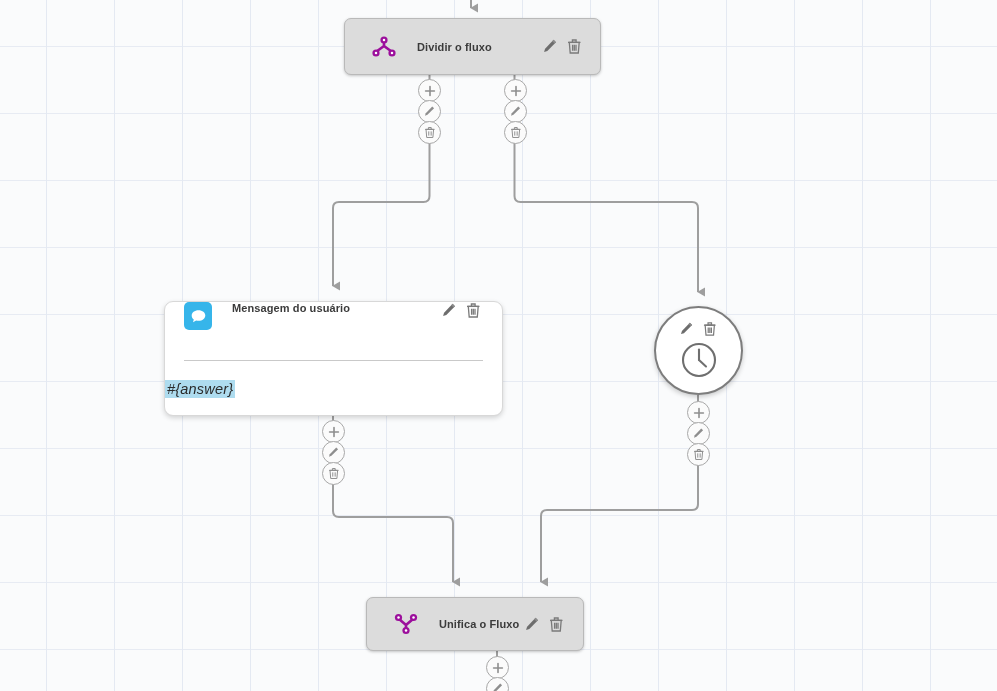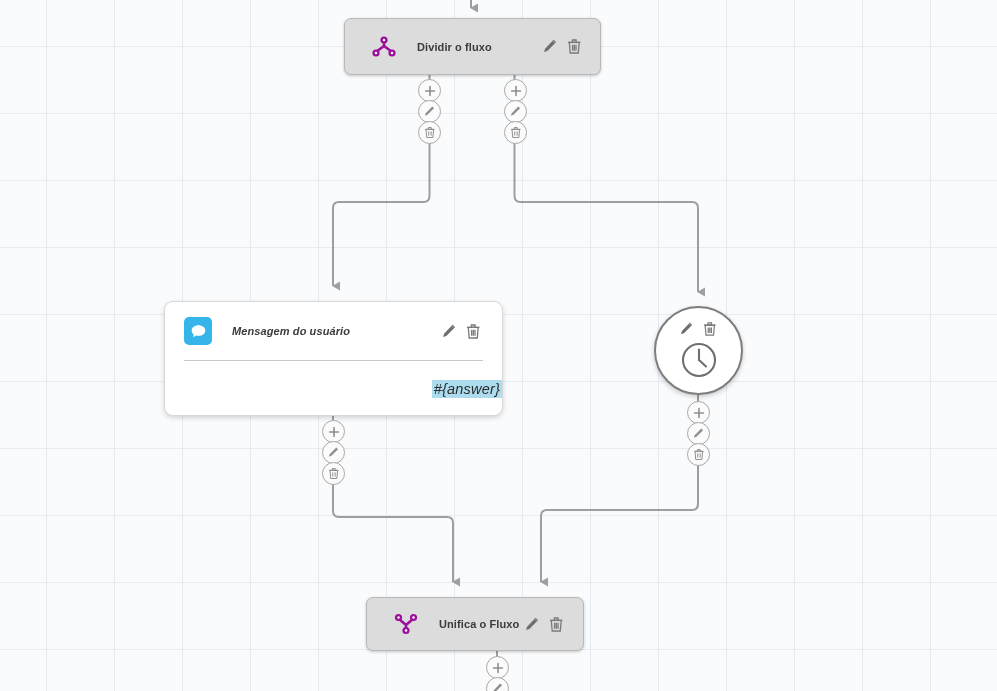--- a/index.html
+++ b/index.html
@@ -97,45 +97,44 @@
 
   
   #node-message {
     left: 164px;
     top: 301px;
     width: 339px;
     height: 115px;
   }
   #node-message .msg-header {
     display: flex;
-    align-items: center;
+    align-items: flex-start;
     height: 58px;
     padding: 0 20px 0 19px;
     box-sizing: border-box;
-    font-style: italic;
   }
   .chat-badge {
     width: 28px;
     height: 28px;
     border-radius: 5px;
     background: #36b5ea;
     display: flex;
     align-items: center;
     justify-content: center;
   }
   #node-message .node-title { margin-left: 20px; }
   .msg-divider {
     height: 1px;
     background: #c9c9c9;
     margin: 0 19px;
   }
   .msg-body {
     display: flex;
     align-items: center;
-    justify-content: flex-end;
+    justify-content: flex-start;
     height: 55px;
   }
   .var-chip {
     font-size: 14.5px;
     font-style: italic;
     color: #2a2a2a;
     background: #aedcef;
     padding: 1px 2px;
     letter-spacing: 0.2px;
   }

